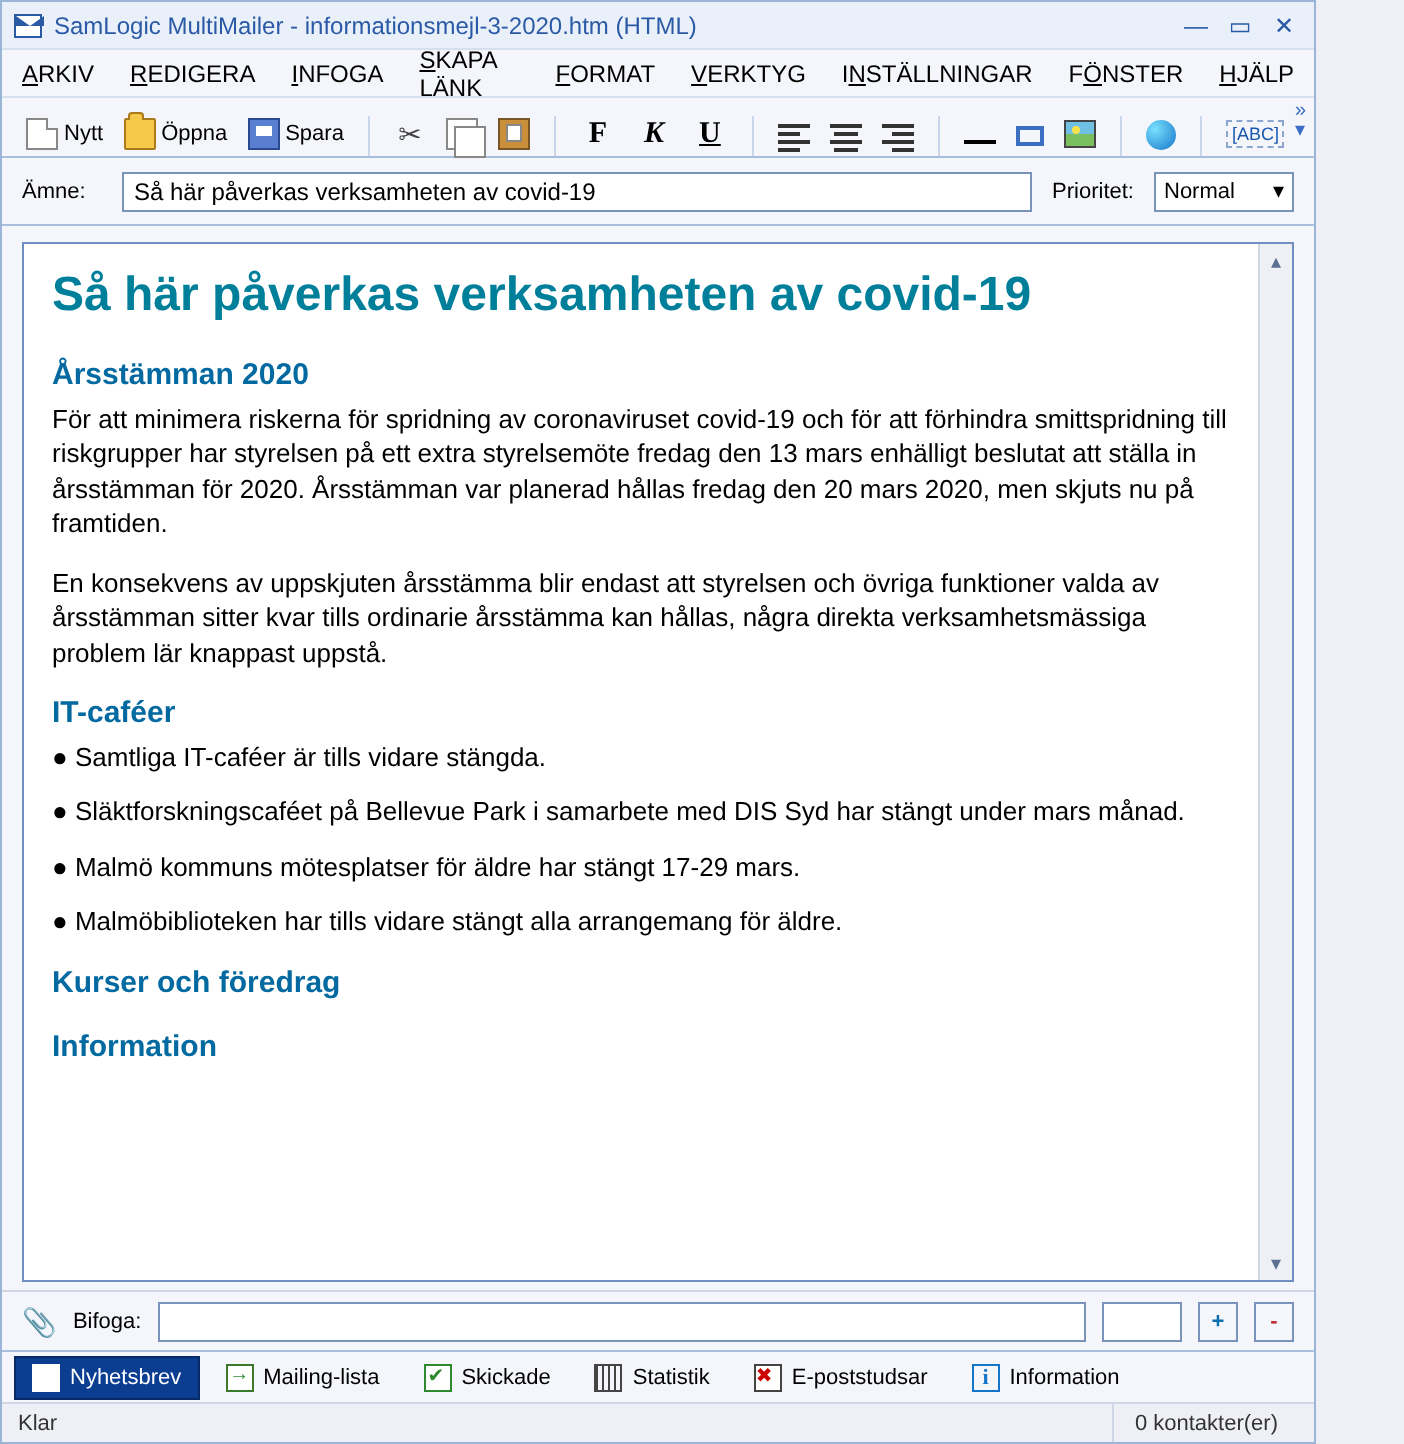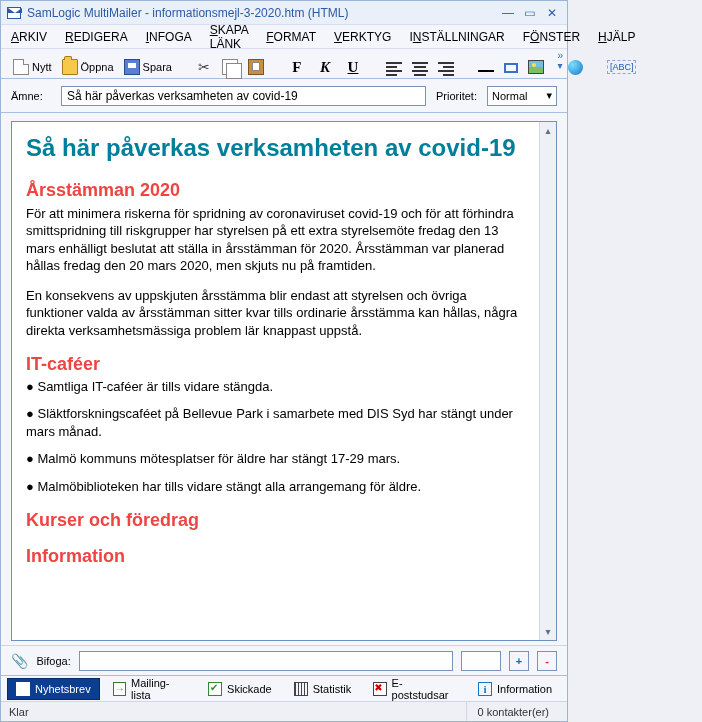--- a/index.html
+++ b/index.html
@@ -6,21 +6,21 @@
   html, body {
     margin: 0; padding: 0;
     font-family: Tahoma, Arial, sans-serif;
     font-size: 11px;
     background: #eef0f5;
     color: #000;
     width: 702px; height: 722px;
     overflow: hidden;
   }
   .window {
-    width: 568px; height: 722px;
+    width: 658px; height: 722px;
     background: #f4f6fb;
     border: 1px solid #9bb5d8;
     display: flex; flex-direction: column;
   }
   
   .titlebar {
     height: 24px;
     background: #eaf0fa;
     display: flex; align-items: center;
     padding: 0 6px;
@@ -147,22 +147,22 @@
     font-size: 13px;
     line-height: 1.35;
   }
   .editor h1 {
     color: #007f9b;
     font-size: 24px;
     margin: 2px 0 14px 0;
     font-weight: bold;
   }
   .editor h2 {
-    color: #ef4444;
-    font-size: 18px;
+    color: #0369a1;
+    font-size: 15px;
     margin: 12px 0 2px 0;
     font-weight: bold;
   }
   .editor p { margin: 0 0 12px 0; }
   .editor .tight { margin: 0 0 10px 0; }
   .editor a { color: #0a48c4; text-decoration: underline; }
   .vscroll {
     width: 17px;
     background: #eef0f5;
     border-left: 1px solid #cfd7e6;

